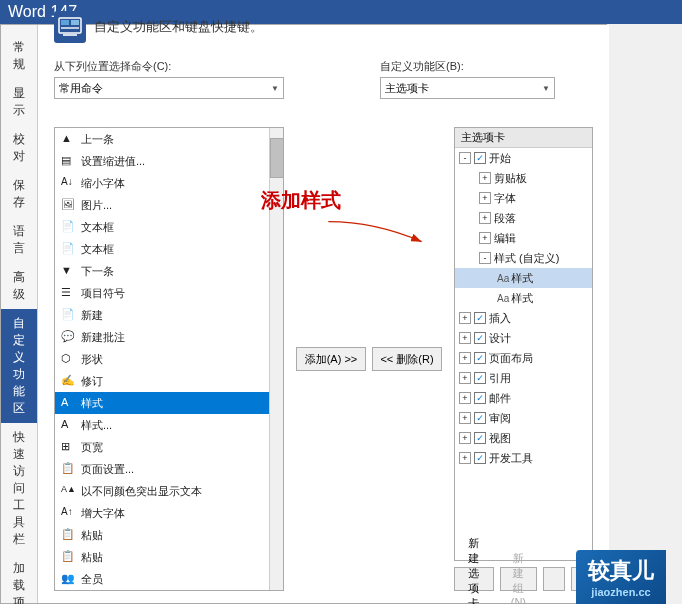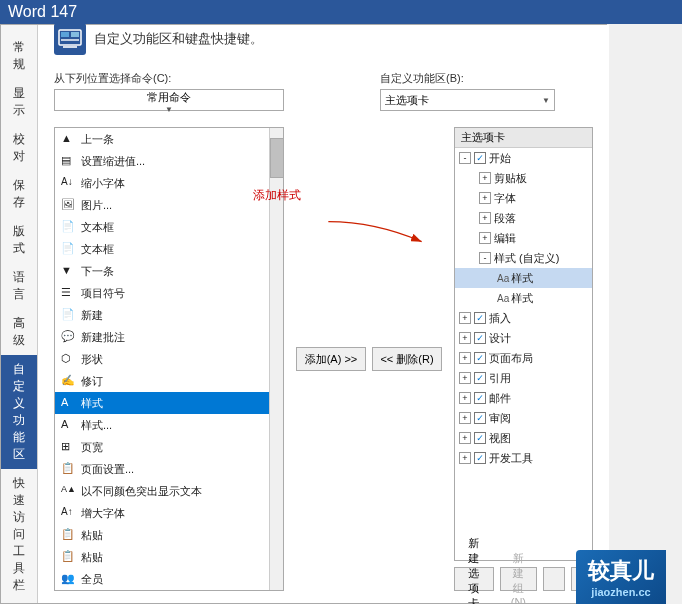--- a/index.html
+++ b/index.html
@@ -83,21 +83,21 @@
     .header-title {
       font-size: 13px;
       color: #333;
     }
 
     
     .dropdowns-row {
       display: flex;
       gap: 16px;
       align-items: flex-start;
-      margin-bottom: 8px;
+      margin-bottom: 20px;
     }
     .dropdown-group {
       display: flex;
       flex-direction: column;
       gap: 3px;
     }
     .dropdown-label {
       font-size: 11px;
       color: #333;
     }
@@ -284,25 +284,25 @@
     
     .annotation {
       position: absolute;
       top: 195px;
       left: 245px;
       z-index: 50;
       pointer-events: none;
     }
     .annotation-text {
       color: #cc0000;
-      font-size: 12px;
-      font-weight: normal;
+      font-size: 20px;
+      font-weight: bold;
       position: absolute;
       top: -8px;
-      left: 8px;
+      left: 16px;
       white-space: nowrap;
     }
     .annotation-arrow {
       position: absolute;
       top: 20px;
       left: 60px;
       width: 140px;
       height: 40px;
     }
 
@@ -331,21 +331,20 @@
   <span>Word 147</span>
 </div>
 
 <div class="dialog-container">
 
   <div class="sidebar">
     <div class="sidebar-item">常规</div>
     <div class="sidebar-item">显示</div>
     <div class="sidebar-item">校对</div>
     <div class="sidebar-item">保存</div>
-    <div class="sidebar-item">版式</div>
     <div class="sidebar-item">语言</div>
     <div class="sidebar-item">高级</div>
     <div class="sidebar-item active">自定义功能区</div>
     <div class="sidebar-item">快速访问工具栏</div>
     <div class="sidebar-item">加载项</div>
   </div>
 
   <div class="main-content">
 
     <div class="header-row">
@@ -357,21 +356,21 @@
           <rect x="13" y="3" width="8" height="5" fill="#82bce0"></rect>
           <rect x="5" y="17" width="14" height="2" fill="white" opacity="0.8"></rect>
         </svg>
       </div>
       <span class="header-title">自定义功能区和键盘快捷键。</span>
     </div>
 
     <div class="dropdowns-row">
       <div class="dropdown-group">
         <label class="dropdown-label">从下列位置选择命令(C):</label>
-        <div class="dropdown-select" style="width:230px;flex-direction:column;">
+        <div class="dropdown-select" style="width:230px;">
           <span>常用命令</span>
           <span class="arrow">▼</span>
         </div>
       </div>
       <div class="dropdown-group" style="margin-left:80px;">
         <label class="dropdown-label">自定义功能区(B):</label>
         <div class="dropdown-select" style="width:175px;">
           <span>主选项卡</span>
           <span class="arrow">▼</span>
         </div>

